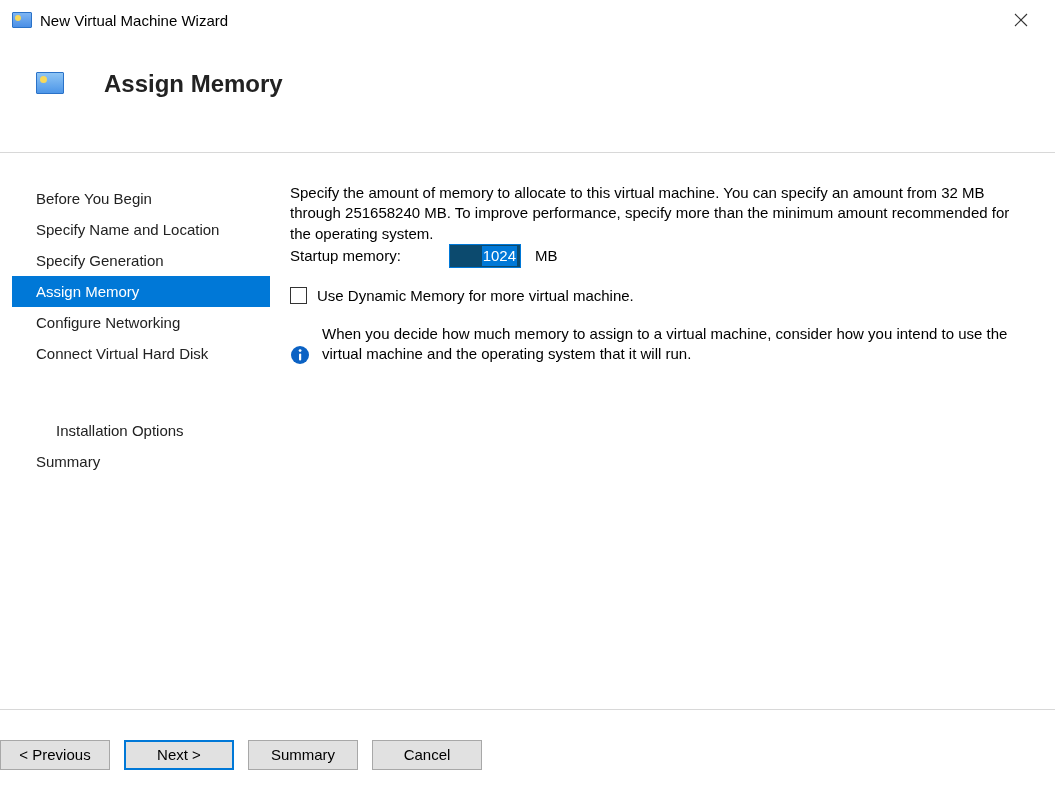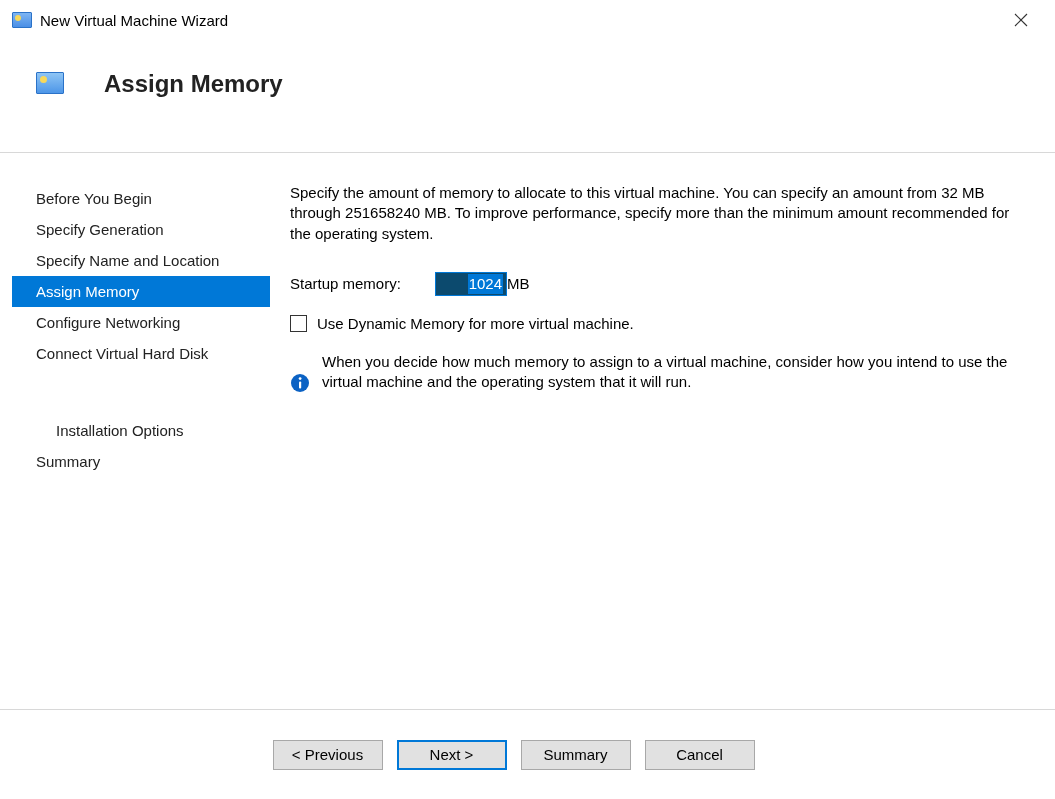--- a/index.html
+++ b/index.html
@@ -101,24 +101,25 @@
       background: #0078d7;
       color: #fff;
     }
 
     .main {
       flex: 1;
       padding: 30px 36px 0 20px;
       font-size: 15px;
       line-height: 1.35;
     }
-    .intro { margin-bottom: 28px; max-width: 730px; }
+    .intro { max-width: 730px; }
     .field-row {
       display: flex;
       align-items: center;
+      gap: 14px;
       margin-bottom: 18px;
     }
     .field-label { width: 145px; }
     .num-input-wrapper {
       position: relative;
       width: 72px;
       height: 24px;
       border: 1px solid #0078d7;
       display: flex;
       align-items: center;
@@ -156,21 +157,21 @@
       flex-shrink: 0;
       margin-top: 1px;
     }
     .info-icon svg { width: 20px; height: 20px; }
     .info-text { flex: 1; }
 
     .footer {
       height: 89px;
       display: flex;
       align-items: center;
-      justify-content: center;
+      justify-content: flex-start;
       gap: 14px;
       padding-right: 28px;
     }
     .btn {
       width: 110px;
       height: 30px;
       border: 1px solid #a8a8a8;
       background: #e1e1e1;
       font-family: inherit;
       font-size: 15px;
@@ -197,22 +198,22 @@
 
 <div class="header-band">
   <div class="header-icon"></div>
   <div class="page-title">Assign Memory</div>
 </div>
 
 <div class="body-area">
 
   <div class="sidebar" id="sidebar">
       <div class="step">Before You Begin</div>
+      <div class="step">Specify Name and Location</div>
       <div class="step">Specify Generation</div>
-      <div class="step">Specify Name and Location</div>
       <div class="step active">Assign Memory</div>
       <div class="step">Configure Networking</div>
       <div class="step">Connect Virtual Hard Disk</div>
       <div class="step indent">Installation Options</div>
       <div class="step">Summary</div>
     </div>
 
   <div class="main">
     <div class="intro">Specify the amount of memory to allocate to this virtual machine. You can specify an amount from 32 MB through 251658240 MB. To improve performance, specify more than the minimum amount recommended for the operating system.</div>
 

